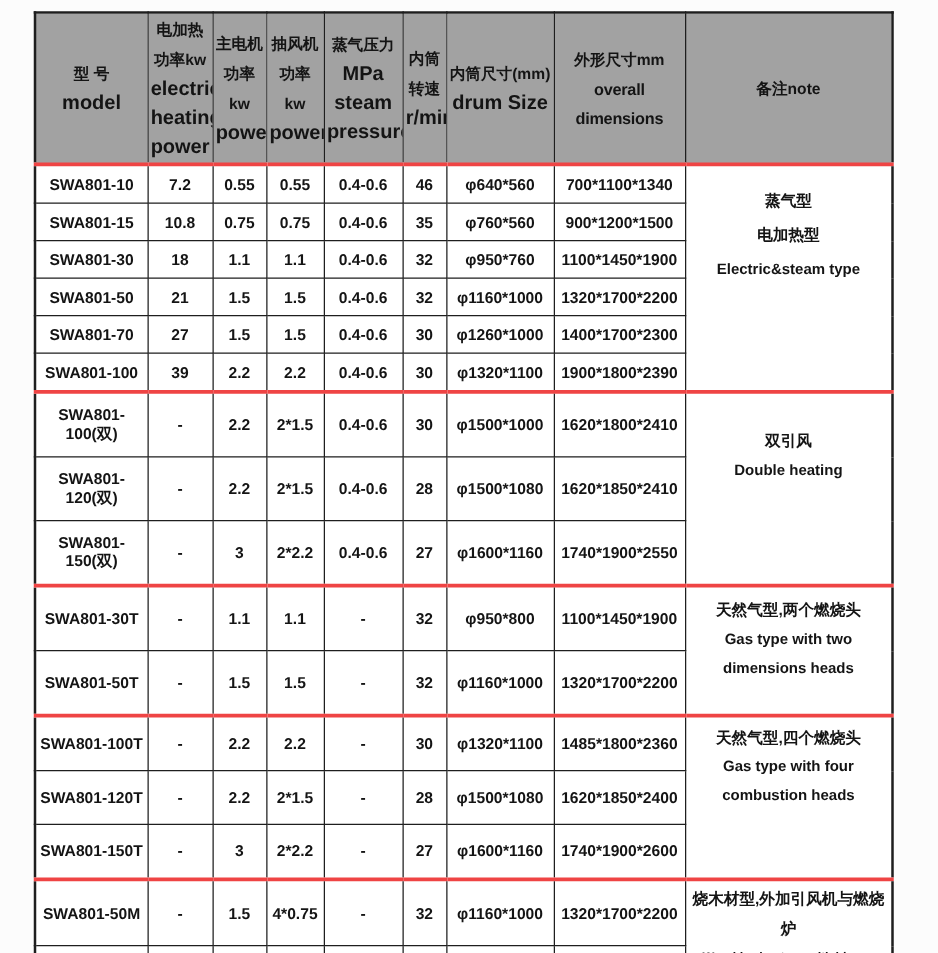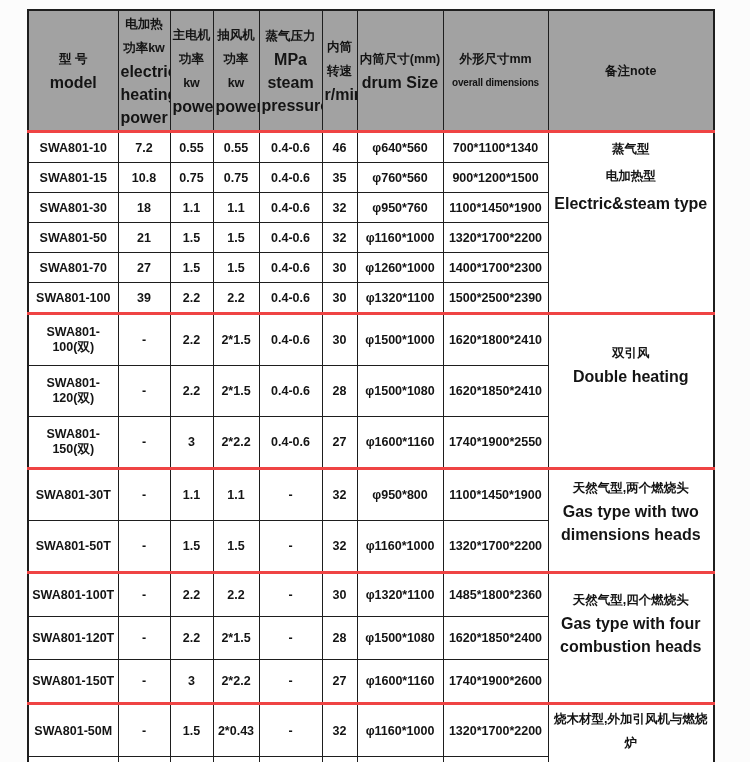--- a/index.html
+++ b/index.html
@@ -30,37 +30,37 @@
     font-weight: bold;
     padding: 1px 2px;
     overflow: hidden;
   }
   thead th {
     background: #a2a2a2;
     height: 116px;
   }
   .zh { font-size: 12.5px; line-height: 24px; white-space: pre-line; }
   .en { font-size: 16px; line-height: 23px; white-space: pre-line; }
-  .en-sm { font-size: 10px; letter-spacing: -0.2px; }
+  .en-sm { font-size: 13px; letter-spacing: -0.2px; }
   td { font-size: 12.5px; }
   tr.r-g1 td { height: 27px; }
   tr.r-g2 td { height: 48px; }
   tr.r-g3 td { height: 48px; text-align: center; }
   tr.r-g4 td { height: 40px; }
   tr.r-g5 td { height: 49px; }
   tr.gs > td { border-top: 3px solid #ef4444; }
   td.note { vertical-align: top; }
   .note-zh { font-size: 12.5px; line-height: 24px; white-space: pre-line; }
-  .note-en { font-size: 16px; line-height: 23px; white-space: pre-line; }
+  .note-en { font-size: 12px; line-height: 23px; white-space: pre-line; }
   td.note-g1 { padding-top: 3px; }
-  td.note-g1 .note-zh { line-height: 27px; }
+  td.note-g1 .note-zh { line-height: 27px; margin-top: 12px; }
   td.note-g1 .note-en { line-height: 27px; }
   td.note-g2 { padding-top: 26px; }
   td.note-g3 { padding-top: 6px; }
-  td.note-g4 { padding-top: 14px; }
+  td.note-g4 { padding-top: 4px; }
   td.note-g5 { padding-top: 2px; }
   td.note-g5 .note-en { font-size: 10px; letter-spacing: -0.2px; }
 </style>
 </head>
 <body>
 
 <div class="page">
   <table class="spec">
     <colgroup>
       <col style="width:90px">
@@ -172,21 +172,21 @@
         <td>1400*1700*2300</td>
       </tr>
       <tr class="r-g1">
         <td>SWA801-100</td>
         <td>39</td>
         <td>2.2</td>
         <td>2.2</td>
         <td>0.4-0.6</td>
         <td>30</td>
         <td>φ1320*1100</td>
-        <td>1500*2500*2390</td>
+        <td>1900*1800*2390</td>
       </tr>
 
       <tr class="r-g2 gs">
         <td>SWA801-100(双)</td>
         <td>-</td>
         <td>2.2</td>
         <td>2*1.5</td>
         <td>0.4-0.6</td>
         <td>30</td>
         <td>φ1500*1000</td>
@@ -274,21 +274,21 @@
         <td>-</td>
         <td>27</td>
         <td>φ1600*1160</td>
         <td>1740*1900*2600</td>
       </tr>
 
       <tr class="r-g5 gs">
         <td>SWA801-50M</td>
         <td>-</td>
         <td>1.5</td>
-        <td>2*0.43</td>
+        <td>4*0.75</td>
         <td>-</td>
         <td>32</td>
         <td>φ1160*1000</td>
         <td>1320*1700*2200</td>
         <td class="note note-g5" rowspan="2">
             <div class="note-zh">烧木材型,外加引风机与燃烧炉</div>
             <div class="note-en">Wood-buring type with blower</div>
           </td>
       </tr>
       <tr class="r-g5">

